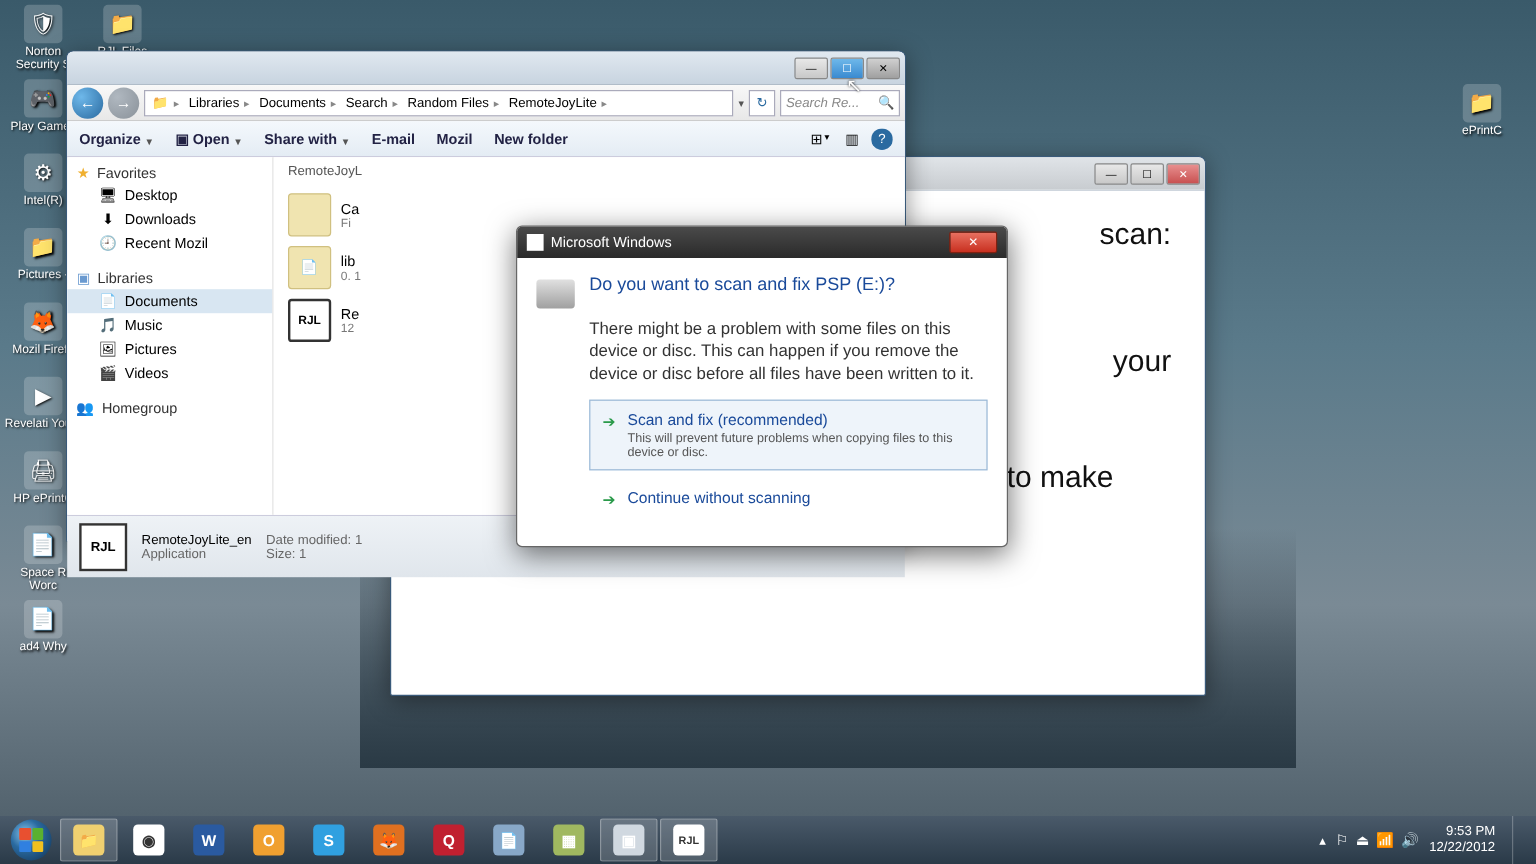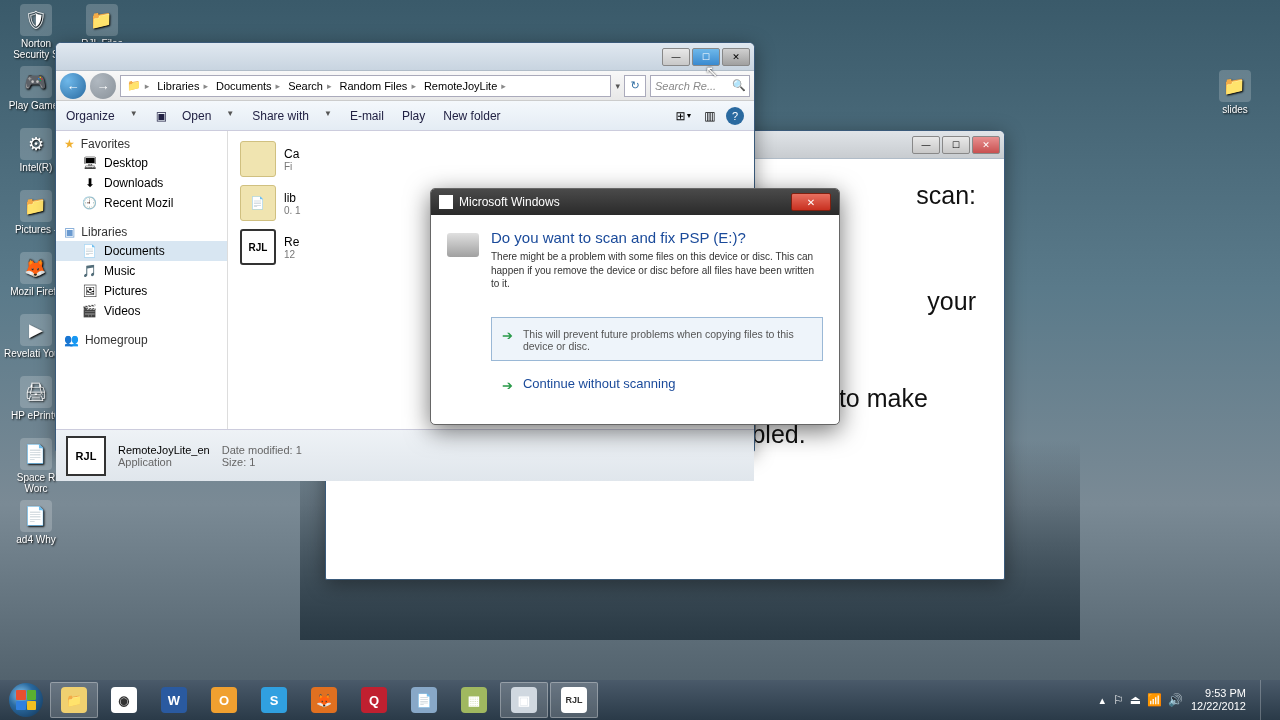--- a/index.html
+++ b/index.html
@@ -30,21 +30,21 @@
 .addr-row { height:30px; background:linear-gradient(to bottom,#f8f8f8,#e8e8e8); display:flex; align-items:center; padding:2px 4px; gap:4px; border-bottom:1px solid #ccc; }
 .nav-btn { width:26px; height:26px; border-radius:50%; background:radial-gradient(circle at 30% 30%, #6eb8ea, #2a6aa0); color:#fff; display:flex; align-items:center; justify-content:center; font-size:13px; cursor:pointer; }
 .nav-btn.fwd { background:radial-gradient(circle at 30% 30%, #b0b8c0, #8a929a); }
 .addr-bar { flex:1; height:22px; border:1px solid #aab; background:#fff; display:flex; align-items:center; font-size:11px; padding:0 2px; }
 .addr-seg { padding:0 4px; display:flex; align-items:center; gap:2px; cursor:pointer; }
 .addr-seg::after { content:'▸'; color:#888; margin-left:2px; font-size:9px; }
 .addr-refresh { width:22px; height:22px; border:1px solid #aab; background:#fff; display:flex; align-items:center; justify-content:center; color:#2a6aa0; font-size:11px; cursor:pointer; }
 .search-box { width:100px; height:22px; border:1px solid #aab; background:#fff; display:flex; align-items:center; padding:0 4px; font-size:11px; color:#888; font-style:italic; position:relative; }
 .search-box .mag { position:absolute; right:3px; color:#2a6aa0; font-style:normal; }
 .toolbar { height:30px; background:linear-gradient(to bottom,#f4f8fc,#e4ecf4); border-bottom:1px solid #ccd; display:flex; align-items:center; gap:18px; padding:0 10px; font-size:12px; }
-.tb-item { display:flex; align-items:flex-start; gap:15px; cursor:pointer; color:#224; }
+.tb-item { display:flex; align-items:flex-end; gap:3px; cursor:pointer; color:#224;font-weight:bold; }
 .tb-item .dd { font-size:8px; color:#555; }
 .tb-right { margin-left:auto; display:flex; gap:6px; align-items:center; }
 .tb-icon { width:20px; height:20px; display:flex; align-items:center; justify-content:center; border:1px solid transparent; border-radius:2px; font-size:12px; cursor:pointer; }
 .tb-icon.help { background:#2a6aa0; color:#fff; border-radius:50%; width:18px; height:18px; font-size:11px; }
 .explorer-body { display:flex; height:298px; }
 .nav-pane { width:172px; background:#fff; border-right:1px solid #ddd; overflow:auto; font-size:12px; padding-top:4px; }
 .nav-group { margin-bottom:10px; }
 .nav-head { display:flex; align-items:center; gap:6px; padding:2px 8px; color:#333; }
 .nav-head .star { color:#f0b030; }
 .nav-item { display:flex; align-items:center; gap:6px; padding:2px 8px 2px 26px; cursor:pointer; }
@@ -73,22 +73,22 @@
 .rjl-body { background:#000; height:calc(100% - 26px); margin:0; }
 
 
 .dialog { top:188px; left:430px; width:410px; background:#fff; border:1px solid #666; border-radius:5px; box-shadow:0 6px 24px rgba(0,0,0,.55); }
 .dlg-title { height:26px; background:linear-gradient(to bottom,#4a4a4a,#2a2a2a); color:#fff; display:flex; align-items:center; padding:0 8px; font-size:12px; border-radius:4px 4px 0 0; }
 .dlg-title .icon { width:14px; height:14px; background:#fff; margin-right:6px; }
 .dlg-title .cbtn { margin-left:auto; width:40px; height:18px; background:linear-gradient(to bottom,#e87060,#c83020); border:1px solid #802010; border-radius:2px; display:flex; align-items:center; justify-content:center; color:#fff; font-size:10px; cursor:pointer; }
 .dlg-body { padding:14px 16px 16px 16px; display:flex; gap:12px; }
 .dlg-ico { width:32px; height:24px; background:linear-gradient(to bottom,#e0e0e0,#a0a0a0); border-radius:3px; margin-top:4px; flex-shrink:0; }
 .dlg-content { flex:1; }
-.dlg-head { color:#1a4a9a; font-size:15px; margin-bottom:4px; }
-.dlg-text { font-size:10px; color:#333; line-height:1.35; margin-bottom:26px; }
+.dlg-head { color:#1a4a9a; font-size:15px; margin-bottom:18px; }
+.dlg-text { font-size:14px; color:#333; line-height:1.35; margin-bottom:12px; }
 .dlg-opt { border:1px solid #c8d4e0; padding:8px 10px; display:flex; gap:10px; cursor:pointer; margin-bottom:6px; }
 .dlg-opt.hover { background:#eef4fa; border-color:#9ab8d6; }
 .dlg-arrow { color:#2a9a4a; font-size:13px; margin-top:2px; }
 .dlg-opt-title { color:#1a4a9a; font-size:13px; }
 .dlg-opt-sub { font-size:10.5px; color:#555; margin-top:2px; }
 
 
 .taskbar { position:absolute; bottom:0; left:0; right:0; height:40px; background:linear-gradient(to bottom,#4a5a6a, #2a3a48); display:flex; align-items:center; padding:0 6px; }
 .start { width:40px; height:40px; display:flex; align-items:center; justify-content:center; cursor:pointer; }
 .start-orb { width:34px; height:34px; border-radius:50%; background:radial-gradient(circle at 35% 35%, #8ac8f0 0%, #2a6aa0 40%, #103050 100%); display:grid; grid-template-columns:1fr 1fr; grid-template-rows:1fr 1fr; gap:1px; padding:7px; }
@@ -148,21 +148,21 @@
       <div>ad4 Why</div>
     </div>
     <div class="dicon">
       <div class="dicon-img">📁</div>
       <div>RJL Files</div>
     </div>
   </div>
 <div class="desktop-icons-right" id="dicons-right">
     <div class="dicon">
       <div class="dicon-img">📁</div>
-      <div>slides</div>
+      <div>ePrintC</div>
     </div>
   </div>
 
 <div class="win doc-win">
   <div class="win-titlebar">
     <div class="win-controls">
       <div class="win-btn">—</div>
       <div class="win-btn">☐</div>
       <div class="win-btn close">✕</div>
     </div>
@@ -213,21 +213,21 @@
         <span class="dd">▼</span>
       </div>
     <div class="tb-item">
         <span>Share with</span>
         <span class="dd">▼</span>
       </div>
     <div class="tb-item">
         <span>E-mail</span>
       </div>
     <div class="tb-item">
-        <span>Play</span>
+        <span>Mozil</span>
       </div>
     <div class="tb-item">
         <span>New folder</span>
       </div>
     <div class="tb-right">
       <div class="tb-icon">⊞<span style="font-size:7px">▼</span></div>
       <div class="tb-icon">▥</div>
       <div class="tb-icon help">?</div>
     </div>
   </div>
@@ -278,20 +278,21 @@
           </div>
       </div>
       <div class="nav-group">
         <div class="nav-head">
             <span style="color:#5a9a6a">👥</span>
             <span>Homegroup</span>
           </div>
       </div>
     </div>
     <div class="content-pane">
+      <div class="lib-sub">RemoteJoyL</div>
       <div id="files-list">
           <div class="file-row">
             <div class="file-ico"></div>
             <div>
               <div>Ca</div>
               <div style="color:#777;font-size:10px">Fi</div>
             </div>
           </div>
           <div class="file-row">
             <div class="file-ico">📄</div>
@@ -344,20 +345,21 @@
     <div class="cbtn">✕</div>
   </div>
   <div class="dlg-body">
     <div class="dlg-ico"></div>
     <div class="dlg-content">
       <div class="dlg-head">Do you want to scan and fix PSP (E:)?</div>
       <div class="dlg-text">There might be a problem with some files on this device or disc. This can happen if you remove the device or disc before all files have been written to it.</div>
       <div class="dlg-opt hover">
         <div class="dlg-arrow">➔</div>
         <div>
+          <div class="dlg-opt-title">Scan and fix (recommended)</div>
           <div class="dlg-opt-sub">This will prevent future problems when copying files to this device or disc.</div>
         </div>
       </div>
       <div class="dlg-opt" style="border-color:transparent">
         <div class="dlg-arrow">➔</div>
         <div>
           <div class="dlg-opt-title">Continue without scanning</div>
         </div>
       </div>
     </div>

